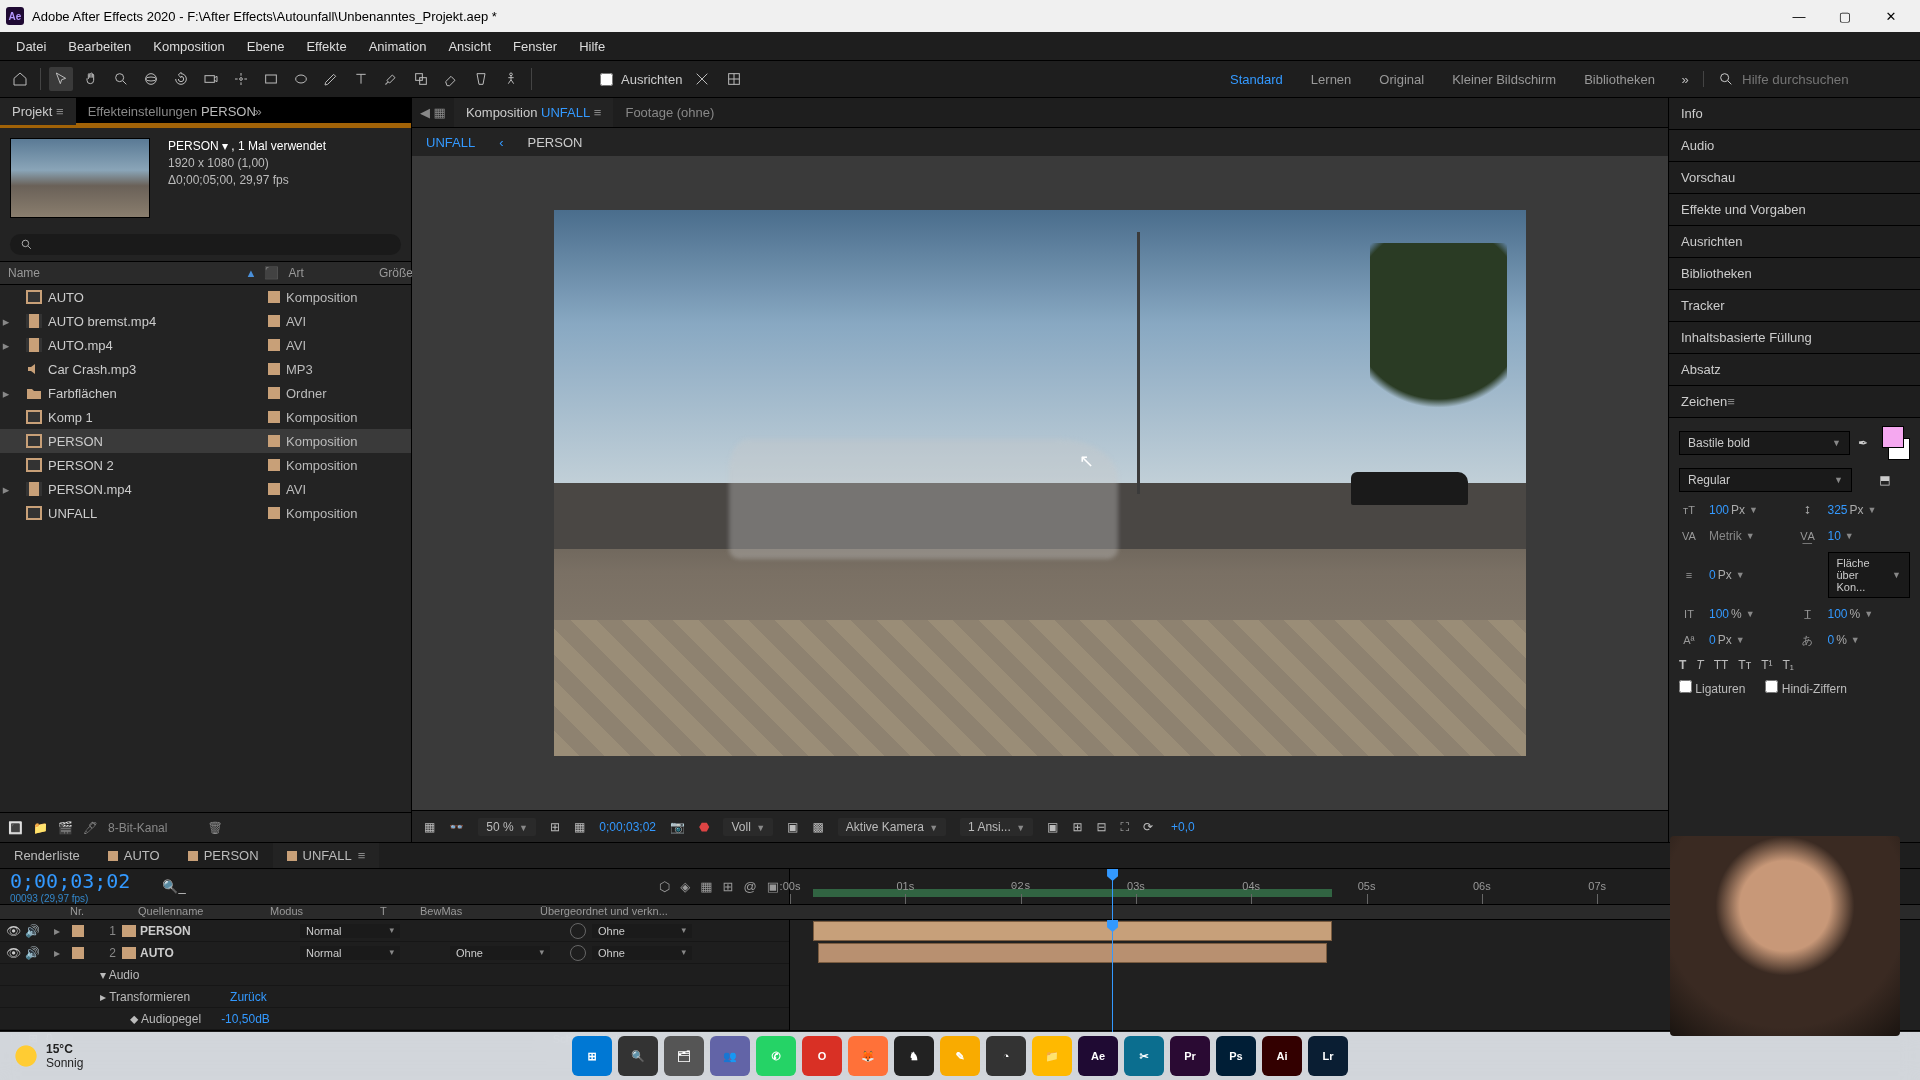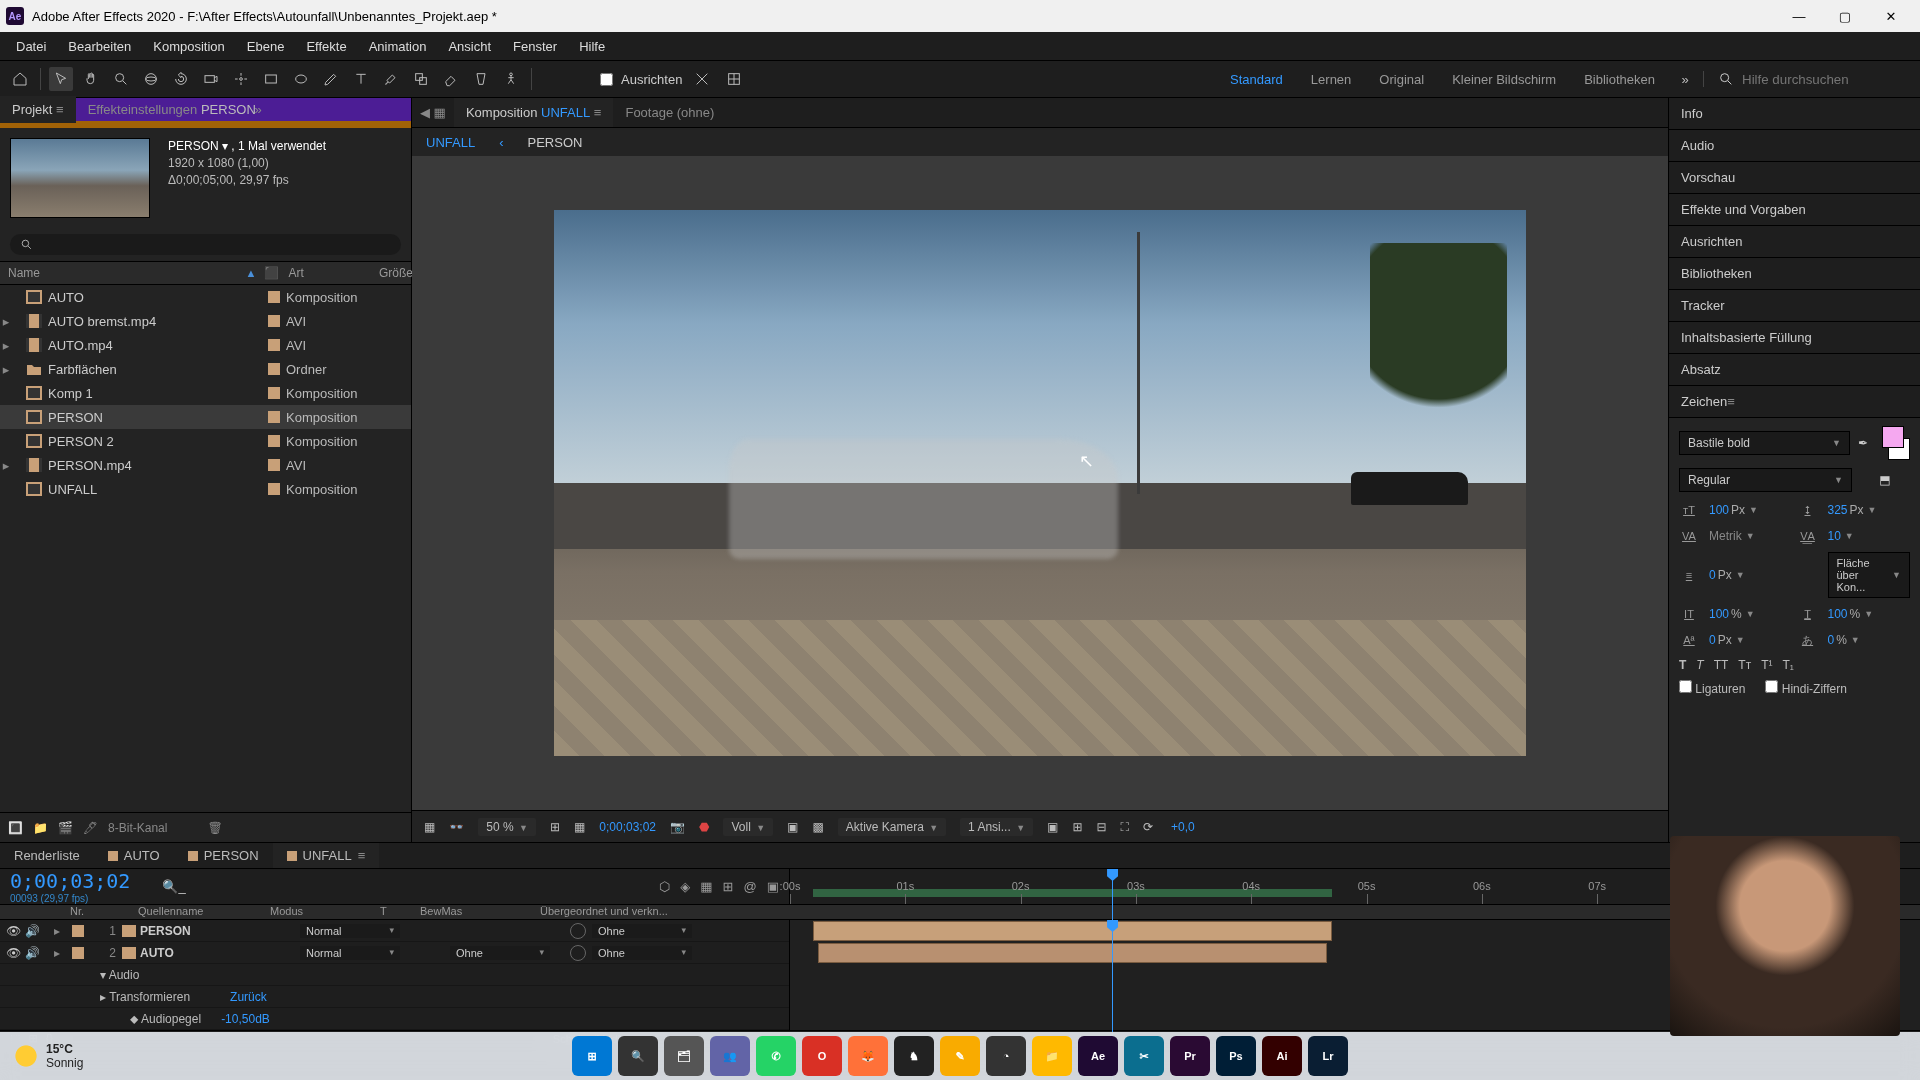--- a/index.html
+++ b/index.html
@@ -25,21 +25,21 @@
 .workspace-tabs span { color: #999; }
 .workspace-tabs span.active { color: #3399ff; }
 .help-search { display: flex; align-items: center; gap: 8px; border-left: 1px solid #444; padding-left: 14px; }
 .help-search input { background: transparent; border: none; color: #aaa; outline: none; width: 170px; }
 
 
 .main { display: flex; height: 744px; background: #232323; }
 
 
 .project-panel { width: 412px; background: #232323; border-right: 1px solid #000; display: flex; flex-direction: column; }
-.panel-tabs { height: 30px; display: flex; align-items: center; background: #4c1d95; border-bottom: 7px solid #a16207; }
+.panel-tabs { height: 30px; display: flex; align-items: flex-start; background: #000000; border-bottom: 5px solid #a16207; }
 .panel-tab { padding: 6px 12px; color: #ccc; position: relative; }
 .panel-tab.active { background: #232323; }
 .thumb-row { display: flex; padding: 10px; gap: 18px; }
 .thumb { width: 140px; height: 80px; background: linear-gradient(to bottom, #5a7a95 0%, #8aa5b8 40%, #6a6158 60%, #8a7e6e 100%); border: 1px solid #000; }
 .thumb-info { font-size: 12px; color: #bbb; line-height: 1.4; }
 .proj-search { margin: 6px 10px; background: #1a1a1a; border-radius: 12px; padding: 4px 10px; display: flex; align-items: center; }
 .proj-list-header { display: flex; background: #2a2a2a; border-top: 1px solid #000; border-bottom: 1px solid #000; font-size: 12px; color: #999; }
 .phc { padding: 4px 8px; }
 .phc.name { width: 250px; }
 .phc.lbl { width: 24px; text-align: center; }
@@ -81,21 +81,21 @@
 
 .right-panels { width: 252px; background: #232323; border-left: 1px solid #000; display: flex; flex-direction: column; }
 .rp-head { padding: 8px 12px; border-bottom: 1px solid #000; color: #ccc; background: #1e1e1e; }
 .char-body { padding: 8px 10px; font-size: 12px; }
 .char-row { display: flex; align-items: center; gap: 8px; margin-bottom: 8px; }
 .char-sel { flex: 1; background: #1a1a1a; padding: 4px 8px; border: 1px solid #000; display: flex; justify-content: space-between; align-items: center; }
 .swatch-stack { width: 34px; height: 34px; position: relative; }
 .swatch-fg { position: absolute; top: 0; left: 6px; width: 22px; height: 22px; background: #f5a8f0; border: 1px solid #000; }
 .swatch-bg { position: absolute; bottom: 0; right: 0; width: 22px; height: 22px; background: #fff; border: 1px solid #000; }
 .char-grid { display: grid; grid-template-columns: 24px 1fr 24px 1fr; gap: 6px 6px; align-items: center; }
-.char-ico { width: 20px; height: 20px; display: flex; align-items: center; justify-content: center; color: #999; font-size: 11px; text-decoration: underline; }
+.char-ico { width: 20px; height: 20px; display: flex; align-items: center; justify-content: center; color: #999; font-size: 11px; }
 .char-val { display: flex; align-items: center; gap: 2px; }
 .char-val .num { color: #3399ff; }
 .char-val .unit { color: #aaa; }
 .char-drop { color: #888; font-size: 9px; margin-left: 2px; }
 .t-styles { display: flex; gap: 10px; margin-top: 8px; color: #bbb; }
 .chk-row { display: flex; gap: 20px; margin-top: 8px; font-size: 12px; color: #bbb; }
 
 
 .timeline-area { height: 204px; background: #1e1e1e; border-top: 1px solid #000; display: flex; flex-direction: column; }
 .tl-tabs { height: 28px; display: flex; align-items: center; background: #1e1e1e; border-bottom: 1px solid #000; }
@@ -359,20 +359,33 @@
               <rect width="16" height="14" fill="#c8a078"></rect>
               <rect x="0" y="0" width="3" height="14" fill="#333"></rect>
               <rect x="13" y="0" width="3" height="14" fill="#333"></rect>
             </svg>
           </span>
           <span class="proj-name">AUTO.mp4</span>
           <span class="proj-label">
             <span class="label-sw" style="background:#c8a078"></span>
           </span>
           <span class="proj-type">AVI</span>
+        </div>
+        <div class="proj-row">
+          <span style="width:12px"></span>
+          <span class="proj-icon">
+            <svg width="16" height="14" viewBox="0 0 16 14">
+              <path d="M2 5v4h3l4 3V2L5 5z" fill="#c8a078"></path>
+            </svg>
+          </span>
+          <span class="proj-name">Car Crash.mp3</span>
+          <span class="proj-label">
+            <span class="label-sw" style="background:#c8a078"></span>
+          </span>
+          <span class="proj-type">MP3</span>
         </div>
         <div class="proj-row">
           <span style="width:12px;color:#888;text-align:center">▸</span>
           <span class="proj-icon">
             <svg width="16" height="14" viewBox="0 0 16 14">
               <path d="M1 3h5l2 2h7v8H1z" fill="#c8a078"></path>
             </svg>
           </span>
           <span class="proj-name">Farbflächen</span>
           <span class="proj-label">
@@ -646,21 +659,21 @@
         <span>▣</span>
       </div>
     </div>
     <div class="tl-head-right" id="ruler">
       <div class="work-area" style="left:2%;width:46%"></div>
     <div class="tick" style="left: 0%;"></div>
         <div class="tick-lbl" style="left: 0%; margin-top: 44px;">:00s</div>
         <div class="tick" style="left: 10.2041%;"></div>
         <div class="tick-lbl" style="left: 10.2041%;">01s</div>
         <div class="tick" style="left: 20.4082%;"></div>
-        <div class="tick-lbl" style="left: 20.4082%;">02s</div>
+        <div class="tick-lbl" style="left: 20.4082%; font-family: Liberation Mono, monospace;">02s</div>
         <div class="tick" style="left: 30.6122%;"></div>
         <div class="tick-lbl" style="left: 30.6122%;">03s</div>
         <div class="tick" style="left: 40.8163%;"></div>
         <div class="tick-lbl" style="left: 40.8163%;">04s</div>
         <div class="tick" style="left: 51.0204%;"></div>
         <div class="tick-lbl" style="left: 51.0204%;">05s</div>
         <div class="tick" style="left: 61.2245%;"></div>
         <div class="tick-lbl" style="left: 61.2245%;">06s</div>
         <div class="tick" style="left: 71.4286%;"></div>
         <div class="tick-lbl" style="left: 71.4286%;">07s</div>

